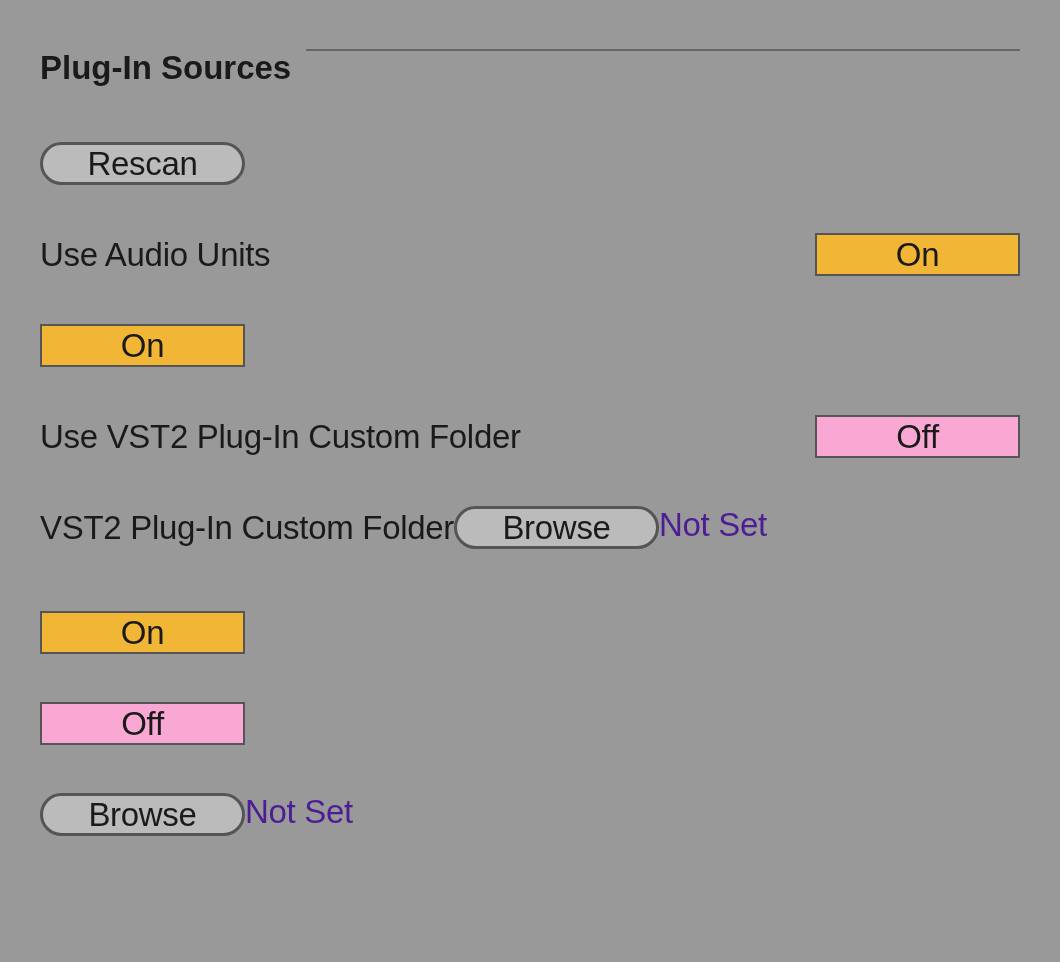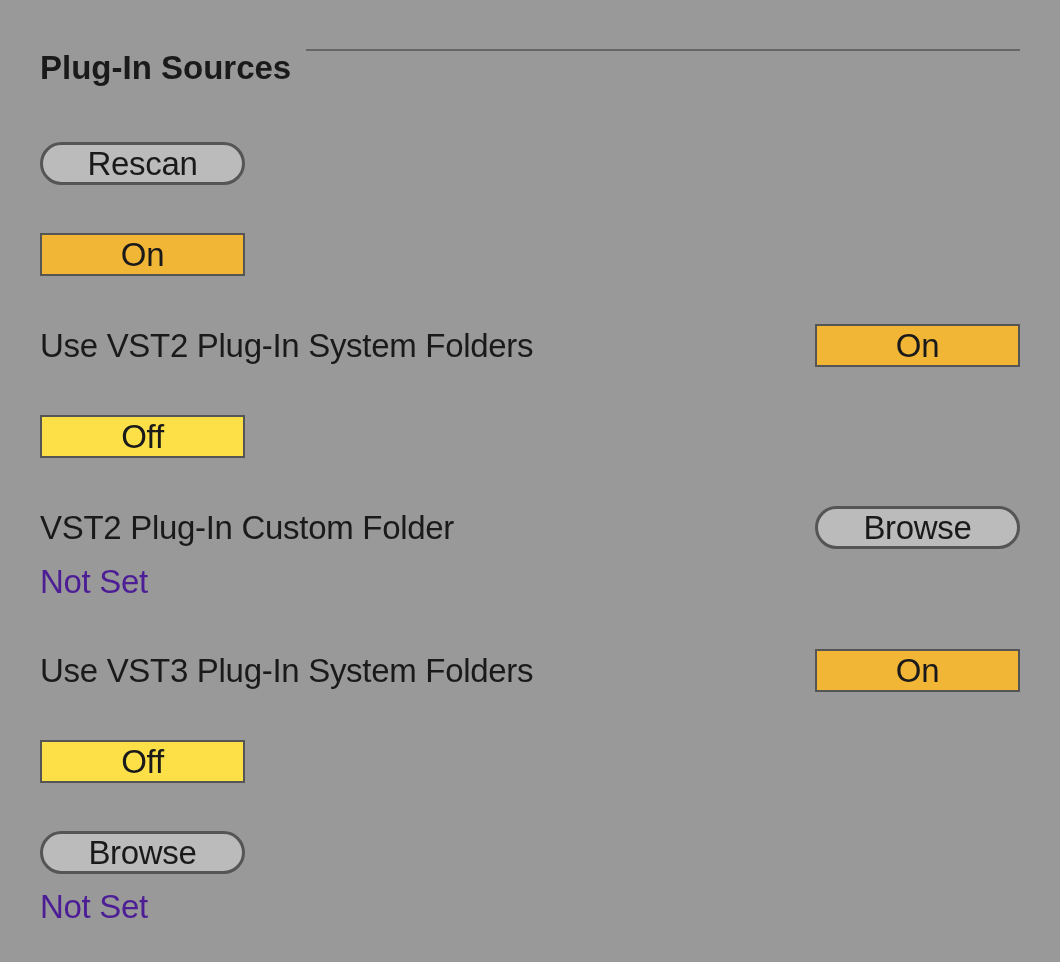--- a/index.html
+++ b/index.html
@@ -36,21 +36,21 @@
       background: #666666;
     }
     .row {
       display: flex;
       align-items: center;
       justify-content: space-between;
       margin-bottom: 48px;
     }
     .row-with-sub {
       display: flex;
-      flex-direction: column;
+      flex-direction: row;
       margin-bottom: 48px;
     }
     .row-with-sub .top {
       display: flex;
       align-items: center;
       justify-content: space-between;
       margin-bottom: 14px;
     }
     .label {
       font-weight: 500;
@@ -89,59 +89,59 @@
       font-size: 33px;
       font-weight: 500;
       cursor: pointer;
       letter-spacing: -0.3px;
     }
     .toggle-on {
       background: #f2b637;
       color: #1a1a1a;
     }
     .toggle-off {
-      background: #fde047;
+      background: #f9a8d4;
       color: #1a1a1a;
     }
   </style>
 </head>
 <body>
 
 <div class="section-header">
   <span class="section-title">Plug-In Sources</span>
   <div class="section-divider"></div>
 </div>
 
 <div class="row">
   <div class="pill-button">Rescan</div>
 </div>
 
 <div class="row">
+  <span class="label">Use Audio Units</span>
   <div class="toggle toggle-on">On</div>
 </div>
 
 <div class="row">
-  <span class="label">Use VST2 Plug-In System Folders</span>
   <div class="toggle toggle-on">On</div>
 </div>
 
 <div class="row">
+  <span class="label">Use VST2 Plug-In Custom Folder</span>
   <div class="toggle toggle-off">Off</div>
 </div>
 
 <div class="row-with-sub">
   <div class="top">
     <span class="label">VST2 Plug-In Custom Folder</span>
     <div class="pill-button">Browse</div>
   </div>
   <span class="sub-label">Not Set</span>
 </div>
 
 <div class="row">
-  <span class="label">Use VST3 Plug-In System Folders</span>
   <div class="toggle toggle-on">On</div>
 </div>
 
 <div class="row">
   <div class="toggle toggle-off">Off</div>
 </div>
 
 <div class="row-with-sub">
   <div class="top">
     <div class="pill-button">Browse</div>

